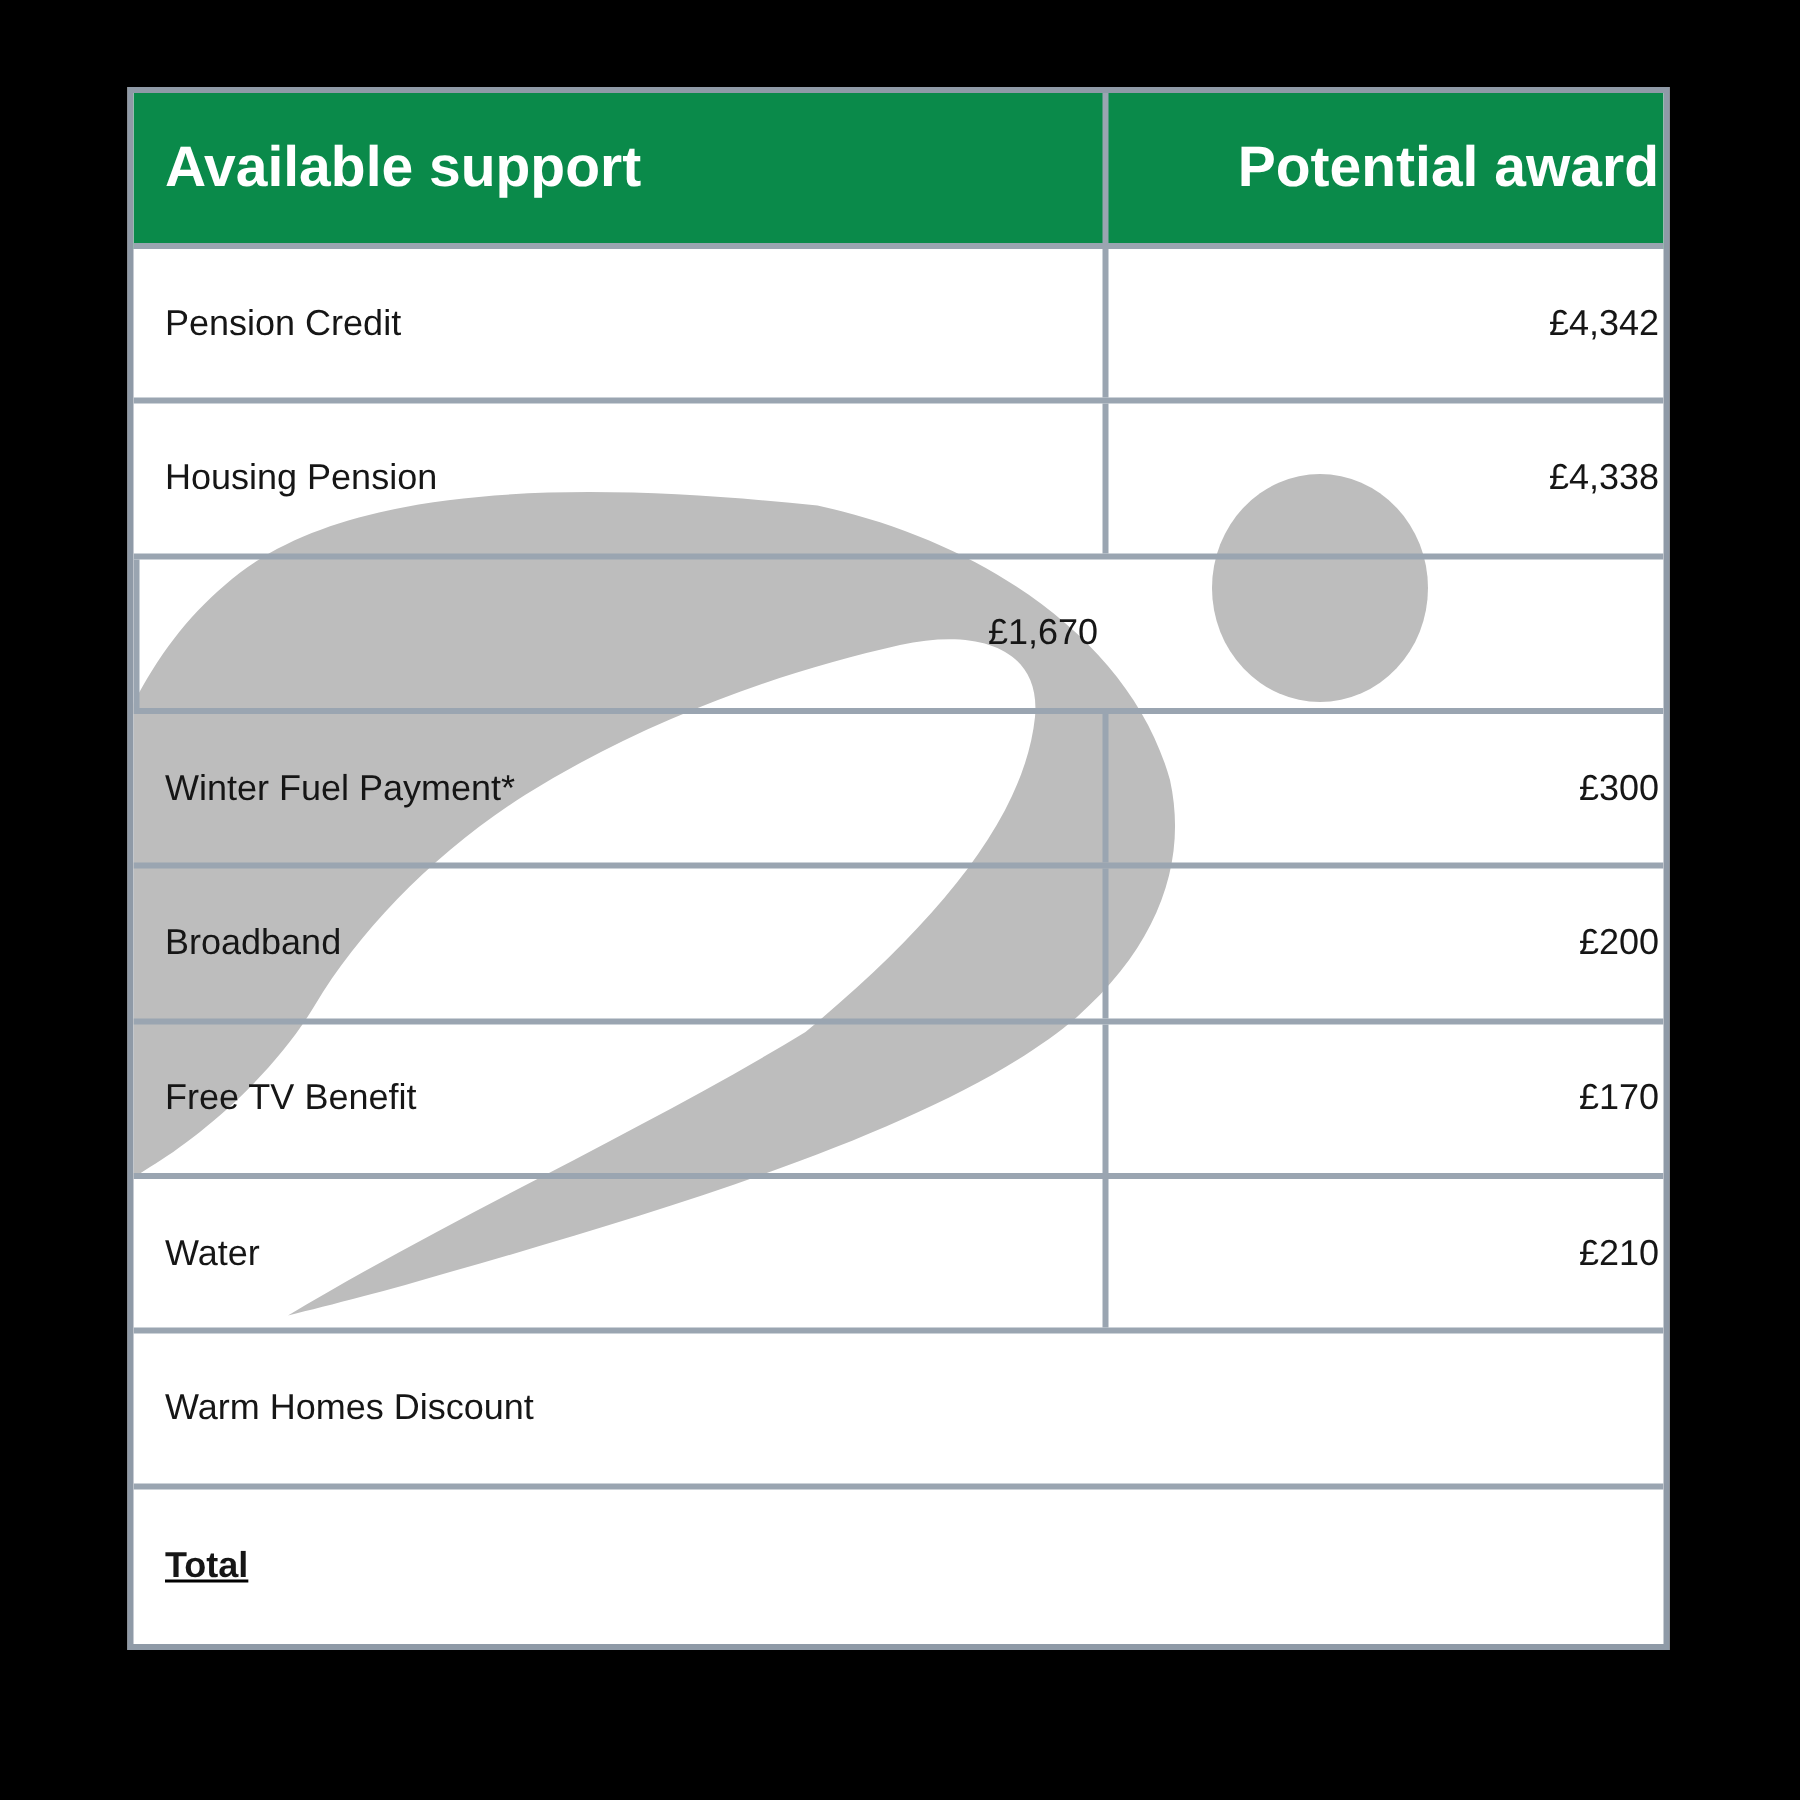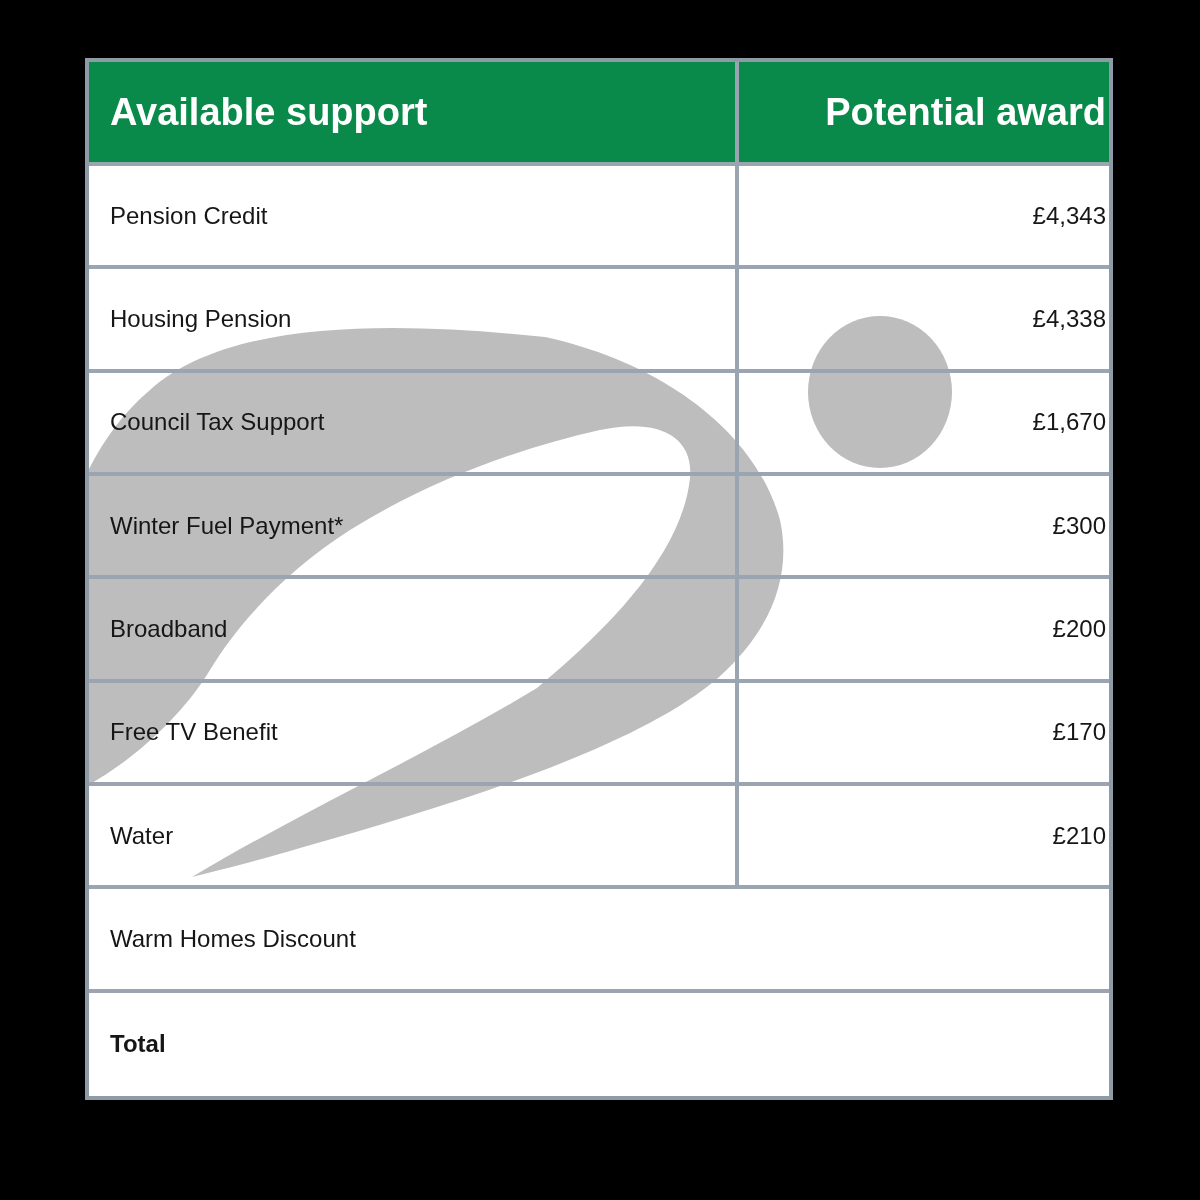--- a/index.html
+++ b/index.html
@@ -44,20 +44,21 @@
   }
   .row {
     display: grid;
     grid-template-columns: 646px 1fr;
     border-bottom: 4px solid #9aa5b1;
     box-sizing: border-box;
     min-height: 0;
   }
   .row:last-child {
     border-bottom: none;
+    text-decoration: underline;
   }
   .cell {
     display: flex;
     align-items: center;
     min-width: 0;
     box-sizing: border-box;
     font-size: 24px;
     color: #161616;
     background: transparent;
   }
@@ -110,30 +111,29 @@
 
     <div class="grid">
 
       <div class="row header">
         <div class="cell label">Available support</div>
         <div class="cell amount">Potential award</div>
       </div>
 
       <div class="row">
         <div class="cell label">Pension Credit</div>
-        <div class="cell amount">£4,343</div>
+        <div class="cell amount">£4,342</div>
       </div>
 
       <div class="row">
         <div class="cell label">Housing Pension</div>
         <div class="cell amount">£4,338</div>
       </div>
 
       <div class="row">
-        <div class="cell label">Council Tax Support</div>
         <div class="cell amount">£1,670</div>
       </div>
 
       <div class="row">
         <div class="cell label">Winter Fuel Payment*</div>
         <div class="cell amount">£300</div>
       </div>
 
       <div class="row">
         <div class="cell label">Broadband</div>

